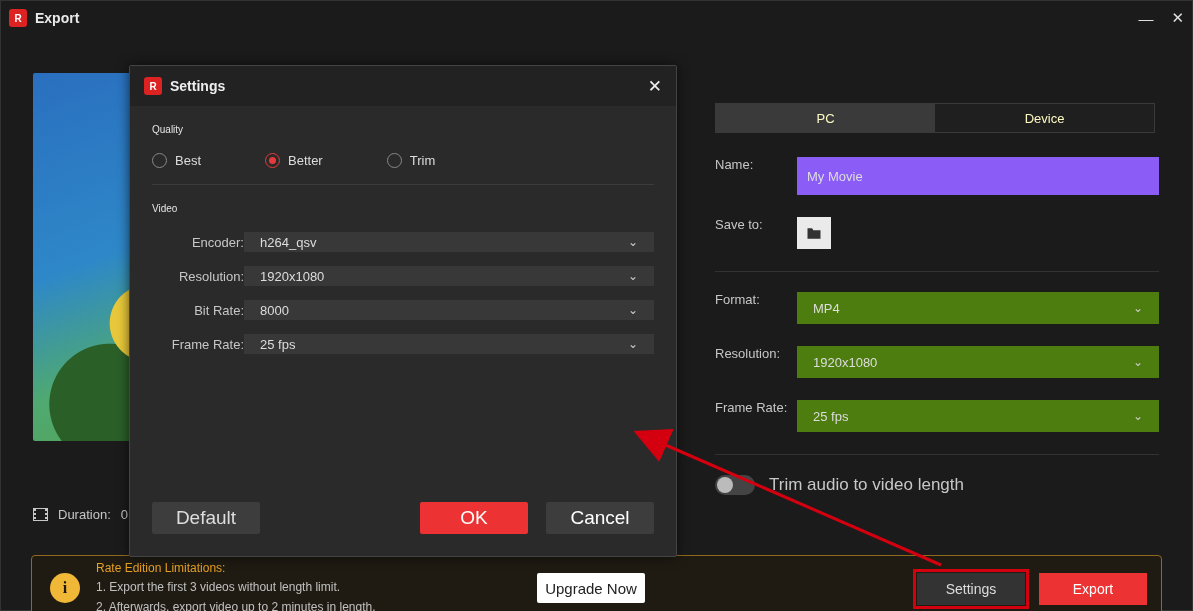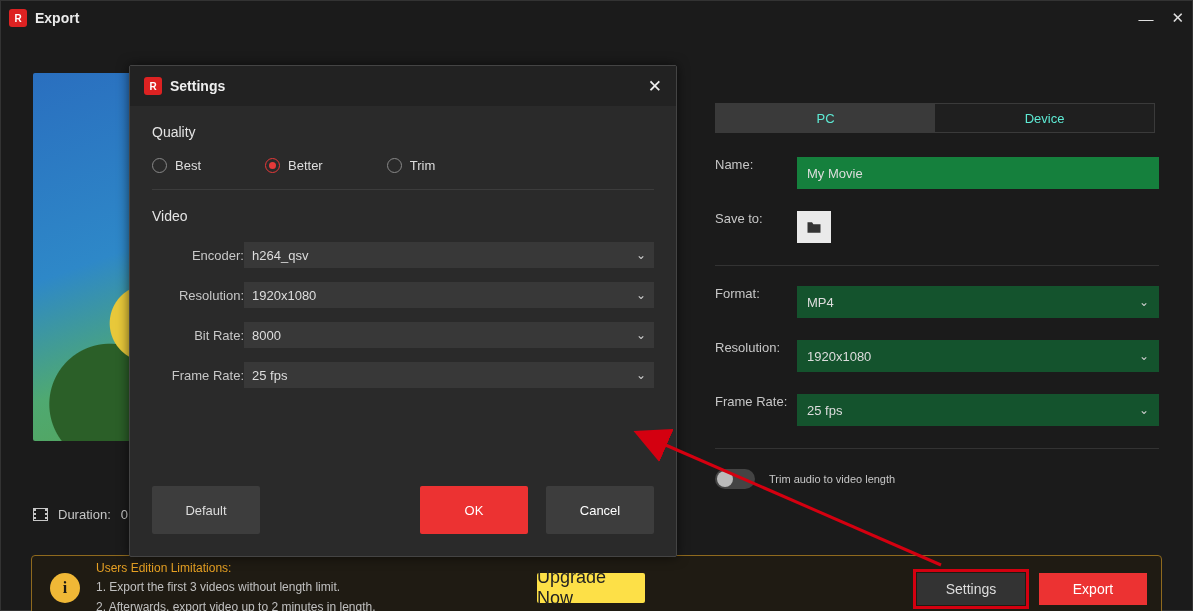--- a/index.html
+++ b/index.html
@@ -25,67 +25,67 @@
   }
 
   .duration-row { position:absolute; left:32px; top:472px; display:flex; align-items:center; gap:10px; color:#c7c7c7; font-size:13px; }
   .film-icon { width:15px; height:13px; border:1px solid #c7c7c7; position:relative; }
   .film-icon::before, .film-icon::after { content:""; position:absolute; top:0; bottom:0; width:3px; background:repeating-linear-gradient(#c7c7c7 0 2px, transparent 2px 4px); }
   .film-icon::before{left:-1px;} .film-icon::after{right:-1px;}
 
   
   .right-panel { position:absolute; left:714px; top:68px; width:444px; }
   .tab-bar { display:flex; width:440px; height:30px; background:#1f1f1f; border:1px solid #3a3a3a; margin-bottom:24px; }
-  .tab { flex:1; display:flex; align-items:center; justify-content:center; color:#5eead4; font-size:13px; cursor:pointer; }
+  .tab { flex:1; display:flex; align-items:center; justify-content:center; color:#fef9c3; font-size:13px; cursor:pointer; }
   .tab.active { background:#3a3a3a; }
   .form-row { display:flex; align-items:flex-start; margin-bottom:22px; }
   .form-label { width:82px; color:#c7c7c7; font-size:13px; }
-  .text-input { flex:1; height:32px; background:#15803d; border:none; color:#ddd; padding:0 10px; font-size:13px; }
+  .text-input { flex:1; height:38px; background:#8b5cf6; border:none; color:#ddd; padding:0 10px; font-size:13px; }
   .save-row .text-input { margin-right:8px; }
   .browse-btn { width:34px; height:32px; background:#eaeaea; display:flex; align-items:center; justify-content:center; cursor:pointer; }
   .folder-svg { width:16px; height:13px; fill:#333; }
   .sep { height:1px; background:#333; margin:6px 0 20px 0; }
-  .select-box { flex:1; height:32px; background:#14532d; display:flex; align-items:center; justify-content:space-between; padding:0 10px; color:#ddd; font-size:13px; cursor:pointer; }
+  .select-box { flex:1; height:32px; background:#4d7c0f; display:flex; align-items:center; justify-content:space-between; padding:0 16px; color:#ddd; font-size:13px; cursor:pointer; }
   .chev { color:#ccc; font-size:12px; }
   .toggle-row { display:flex; align-items:center; gap:14px; margin-top:10px; }
   .toggle { width:40px; height:20px; border-radius:10px; background:#444; position:relative; cursor:pointer; }
   .toggle::after { content:""; position:absolute; left:2px; top:2px; width:16px; height:16px; background:#bbb; border-radius:50%; }
-  .toggle-label { color:#c7c7c7; font-size:11px; }
+  .toggle-label { color:#c7c7c7; font-size:17px; }
 
   
   .banner { position:absolute; left:30px; right:30px; top:520px; height:66px; border:1px solid #8f6a1e; border-radius:4px; background:#1f1b13; display:flex; align-items:center; padding:0 18px; gap:16px; }
   .info-icon { width:30px; height:30px; border-radius:50%; background:#f0b836; color:#1f1b13; display:flex; align-items:center; justify-content:center; font-size:16px; font-weight:700; font-family:Georgia,serif; flex-shrink:0; }
   .banner-text { flex:1; font-size:12px; line-height:1.6; }
   .banner-title { color:#e6a023; }
   .banner-line { color:#c0c0c0; }
-  .upgrade-btn { width:108px; height:30px; background:#fde047; color:#222; font-size:18px; display:flex; align-items:center; justify-content:center; border-radius:2px; cursor:pointer; position:absolute; right:516px; }
+  .upgrade-btn { width:108px; height:30px; background:#ffffff; color:#222; font-size:15px; display:flex; align-items:center; justify-content:center; border-radius:2px; cursor:pointer; position:absolute; right:516px; }
   .action-btn { width:108px; height:32px; display:flex; align-items:center; justify-content:center; font-size:14px; cursor:pointer; }
   .settings-btn { position:absolute; right:136px; top:17px; background:#333; color:#ddd; }
   .settings-outline { position:absolute; right:132px; top:13px; width:116px; height:40px; border:3px solid #d40010; pointer-events:none; }
   .export-btn { position:absolute; right:14px; top:17px; background:#ec3232; color:#fff; }
 
   
   .dialog { position:absolute; left:128px; top:30px; width:548px; height:492px; background:#2a2a2a; border:1px solid #444; border-radius:2px; box-shadow:0 0 12px rgba(0,0,0,.6); color:#ddd; }
   .dialog-header { height:40px; display:flex; align-items:center; justify-content:space-between; padding:0 14px; background:#222; }
   .dialog-title { display:flex; align-items:center; gap:8px; font-size:14px; font-weight:600; color:#eee;}
   .close-icon { font-size:17px; color:#eee; cursor:pointer; }
   .dialog-body { padding:18px 22px 0 22px; }
-  .section-title { font-size:14px; color:#e4e4e4; margin-bottom:18px; }
+  .section-title { font-size:10px; color:#e4e4e4; margin-bottom:18px; }
   .radio-row { display:flex; gap:64px; margin-bottom:16px; }
   .radio-opt { display:flex; align-items:center; gap:8px; font-size:13px; color:#ddd; cursor:pointer; }
   .radio-circle { width:15px; height:15px; border:1.5px solid #888; border-radius:50%; display:flex; align-items:center; justify-content:center; }
   .radio-opt.selected .radio-circle { border-color:#e63939; }
   .radio-dot { width:7px; height:7px; border-radius:50%; background:#e63939; display:none; }
   .radio-opt.selected .radio-dot { display:block; }
   .thin-sep { height:1px; background:#3c3c3c; margin:6px 0 18px 0; }
   .setting-row { display:flex; align-items:center; margin-bottom:14px;text-align:right; }
   .setting-label { width:92px; color:#c7c7c7; font-size:13px; }
-  .setting-select { flex:1; height:26px; background:#383838; display:flex; align-items:center; justify-content:space-between; padding:0 8px; color:#ddd; font-size:13px; cursor:pointer; }
+  .setting-select { flex:1; height:20px; background:#383838; display:flex; align-items:center; justify-content:space-between; padding:0 16px; color:#ddd; font-size:13px; cursor:pointer; }
   .dialog-footer { position:absolute; left:22px; right:22px; bottom:22px; display:flex; align-items:center; }
-  .btn { height:48px; display:flex; align-items:center; justify-content:center; font-size:13px; border-radius:2px; cursor:pointer; }
+  .btn { height:32px; display:flex; align-items:center; justify-content:center; font-size:19px; border-radius:2px; cursor:pointer; }
   .btn-default { width:108px; background:#3d3d3d; color:#ddd; }
   .btn-ok { width:108px; background:#ec3232; color:#fff; margin-left:auto; }
   .btn-cancel { width:108px; background:#3d3d3d; color:#ffffff; margin-left:18px; }
 
   
   .arrow-svg { position:absolute; left:0; top:0; width:1193px; height:611px; pointer-events:none; }
 </style>
 </head>
 <body>
 
@@ -162,21 +162,21 @@
 
       <div class="toggle-row">
         <div class="toggle"></div>
         <div class="toggle-label">Trim audio to video length</div>
       </div>
     </div>
 
     <div class="banner">
       <div class="info-icon">i</div>
       <div class="banner-text">
-        <div class="banner-title">Users Edition Limitations:</div>
+        <div class="banner-title">Rate Edition Limitations:</div>
         <div class="banner-line">1. Export the first 3 videos without length limit.</div>
         <div class="banner-line">2. Afterwards, export video up to 2 minutes in length.</div>
       </div>
       <div class="upgrade-btn">Upgrade Now</div>
       <div class="settings-outline"></div>
       <div class="action-btn settings-btn">Settings</div>
       <div class="action-btn export-btn">Export</div>
     </div>
 
     <div class="dialog">

